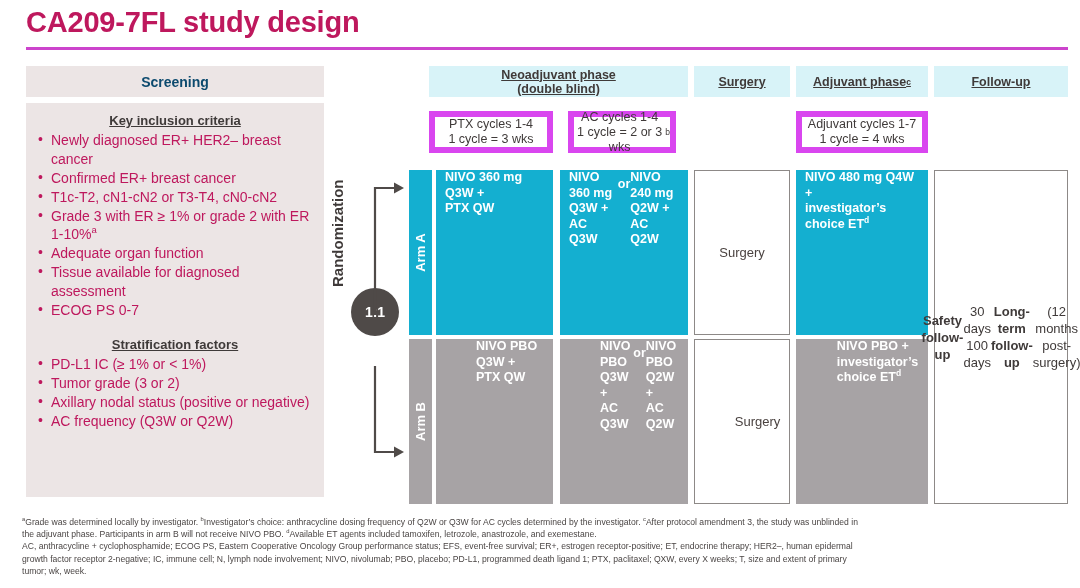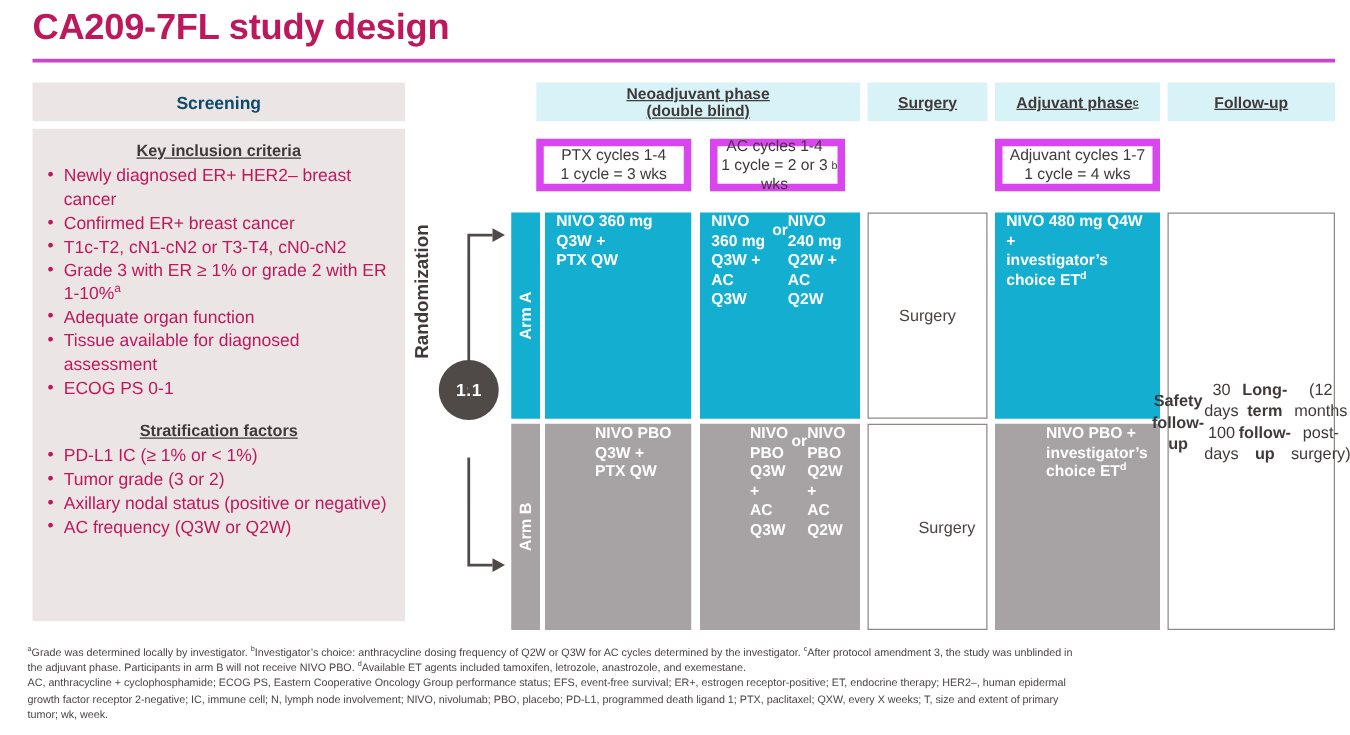--- a/index.html
+++ b/index.html
@@ -259,21 +259,21 @@
 <div class="screening-header">Screening</div>
 <div class="screening-body">
   <div class="crit-title">Key inclusion criteria</div>
   <ul class="crit-list">
       <li>Newly diagnosed ER+ HER2– breast cancer</li>
       <li>Confirmed ER+ breast cancer</li>
       <li>T1c-T2, cN1-cN2 or T3-T4, cN0-cN2</li>
       <li>Grade 3 with ER ≥ 1% or grade 2 with ER 1-10%<sup>a</sup></li>
       <li>Adequate organ function</li>
       <li>Tissue available for diagnosed assessment</li>
-      <li>ECOG PS 0-1</li>
+      <li>ECOG PS 0-7</li>
     </ul>
   <div class="crit-title second">Stratification factors</div>
   <ul class="crit-list">
       <li>PD-L1 IC (≥ 1% or &lt; 1%)</li>
       <li>Tumor grade (3 or 2)</li>
       <li>Axillary nodal status (positive or negative)</li>
       <li>AC frequency (Q3W or Q2W)</li>
     </ul>
 </div>
 

